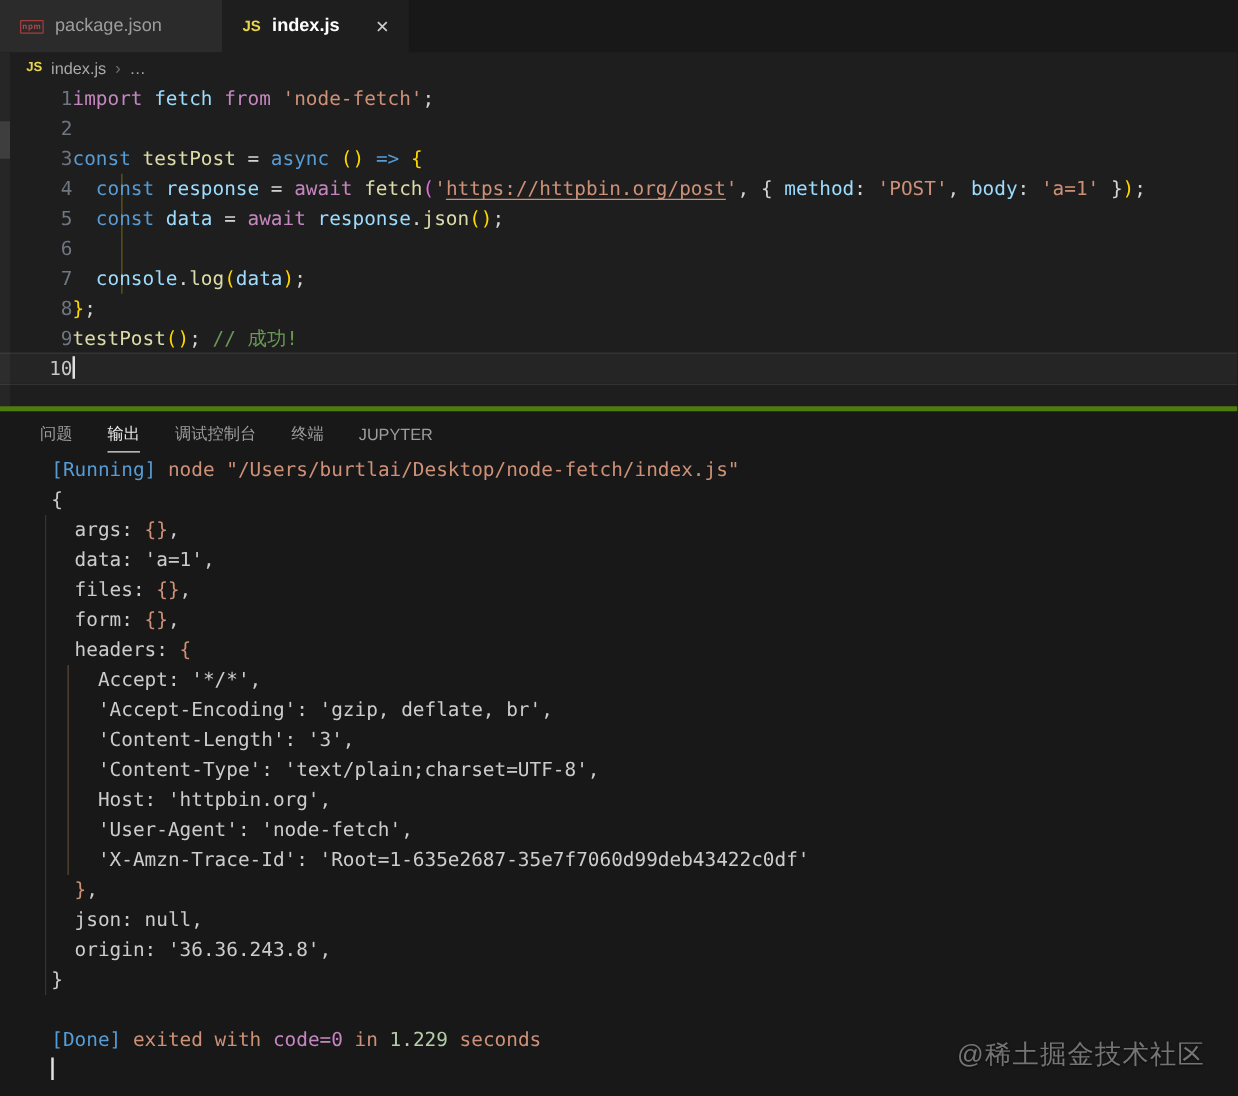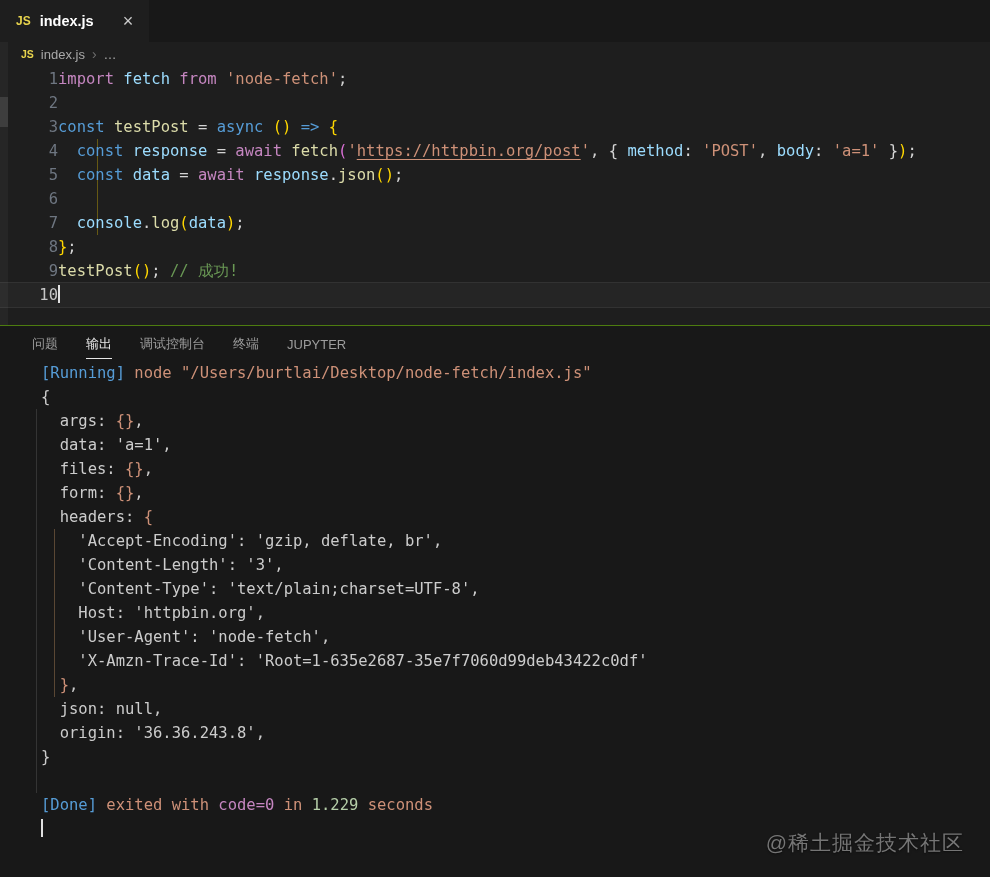--- a/index.html
+++ b/index.html
@@ -35,21 +35,21 @@
   .code-row .ln { width:58px; text-align:right; color:#6e7681; flex:none; }
   .code-row .ct { }
   .code-row.active-line { background:rgba(255,255,255,0.035);
     box-shadow:0 -1px 0 rgba(255,255,255,0.09), 0 1px 0 rgba(255,255,255,0.09); }
   .code-row.active-line .ln { color:#c6c6c6; }
   .indent-guide { position:absolute; width:1px; background:rgba(255,215,0,0.32); }
   .cursor-bar { display:inline-block; width:1.5px; height:18px; background:#e0e0e0;
     vertical-align:middle; margin-top:-3px; }
   
   .panel { position:absolute; top:325px; left:0; right:0; bottom:0; background:#181818;
-    border-top:1px solid #4d7c0f; }
+    border-top:4px solid #4d7c0f; }
   .panel-tabs { display:flex; gap:28px; padding-left:32px; height:35px; align-items:center;
     font-size:13px; color:#9d9d9d; }
   .panel-tab { padding:7px 0 5px 0; border-bottom:1px solid transparent; }
   .panel-tab.active { color:#e7e7e7; border-bottom-color:#e7e7e7; }
   .panel-content { position:absolute; top:35px; left:0; right:0; bottom:0;
     font-family:"DejaVu Sans Mono","Liberation Mono",monospace; font-size:15.5px; }
   .out-row { height:24px; line-height:24px; padding-left:41px; white-space:pre; }
   .out-guide { position:absolute; width:1px; }
   
   .c-pl{color:var(--pl)} .c-kw{color:var(--kw)} .c-kwb{color:var(--kwb)}
@@ -60,20 +60,24 @@
   .c-obr{color:var(--obr)} .c-violet{color:var(--violet)} .c-num{color:var(--num)}
   .c-outU{color:var(--out); text-decoration:underline; text-underline-offset:3px;}
   
   .watermark { position:absolute; right:26px; bottom:20px; font-size:21px; color:#757575;
     text-shadow:0 1px 2px rgba(0,0,0,0.55); letter-spacing:1px; }
 </style>
 </head>
 <body>
 
 <div class="tabbar">
+  <div class="tab inactive">
+    <span class="npm-icon">npm</span>
+    <span>package.json</span>
+  </div>
   <div class="tab active">
     <span class="js-icon">JS</span>
     <span style="font-weight:600;">index.js</span>
     <span class="close-btn">×</span>
   </div>
 </div>
 
 <div class="editor">
   <div class="left-strip">
     <div class="notch"></div>
@@ -110,20 +114,21 @@
   <div class="panel-content">
     <div class="out-guide" style="left:36px; top:48px; height:384px; background:rgba(255,255,255,0.12);"></div>
     <div class="out-guide" style="left:54px; top:168px; height:168px; background:rgba(200,150,100,0.38);"></div>
   <div class="out-row"><span class="c-tag">[Running]</span><span class="c-cmd"> node "/Users/burtlai/Desktop/node-fetch/index.js"</span></div>
       <div class="out-row"><span class="c-out">{</span></div>
       <div class="out-row"><span class="c-out">  args: </span><span class="c-obr">{}</span><span class="c-out">,</span></div>
       <div class="out-row"><span class="c-out">  data: 'a=1',</span></div>
       <div class="out-row"><span class="c-out">  files: </span><span class="c-obr">{}</span><span class="c-out">,</span></div>
       <div class="out-row"><span class="c-out">  form: </span><span class="c-obr">{}</span><span class="c-out">,</span></div>
       <div class="out-row"><span class="c-out">  headers: </span><span class="c-obr">{</span></div>
+      <div class="out-row"><span class="c-out">    Accept: '*/*',</span></div>
       <div class="out-row"><span class="c-out">    'Accept-Encoding': 'gzip, deflate, br',</span></div>
       <div class="out-row"><span class="c-out">    'Content-Length': '3',</span></div>
       <div class="out-row"><span class="c-out">    'Content-Type': 'text/plain;charset=UTF-8',</span></div>
       <div class="out-row"><span class="c-out">    Host: 'httpbin.org',</span></div>
       <div class="out-row"><span class="c-out">    'User-Agent': 'node-fetch',</span></div>
       <div class="out-row"><span class="c-out">    'X-Amzn-Trace-Id': 'Root=1-635e2687-35e7f7060d99deb43422c0df'</span></div>
       <div class="out-row"><span class="c-out">  </span><span class="c-obr">}</span><span class="c-out">,</span></div>
       <div class="out-row"><span class="c-out">  json: null,</span></div>
       <div class="out-row"><span class="c-out">  origin: '36.36.243.8',</span></div>
       <div class="out-row"><span class="c-out">}</span></div>

